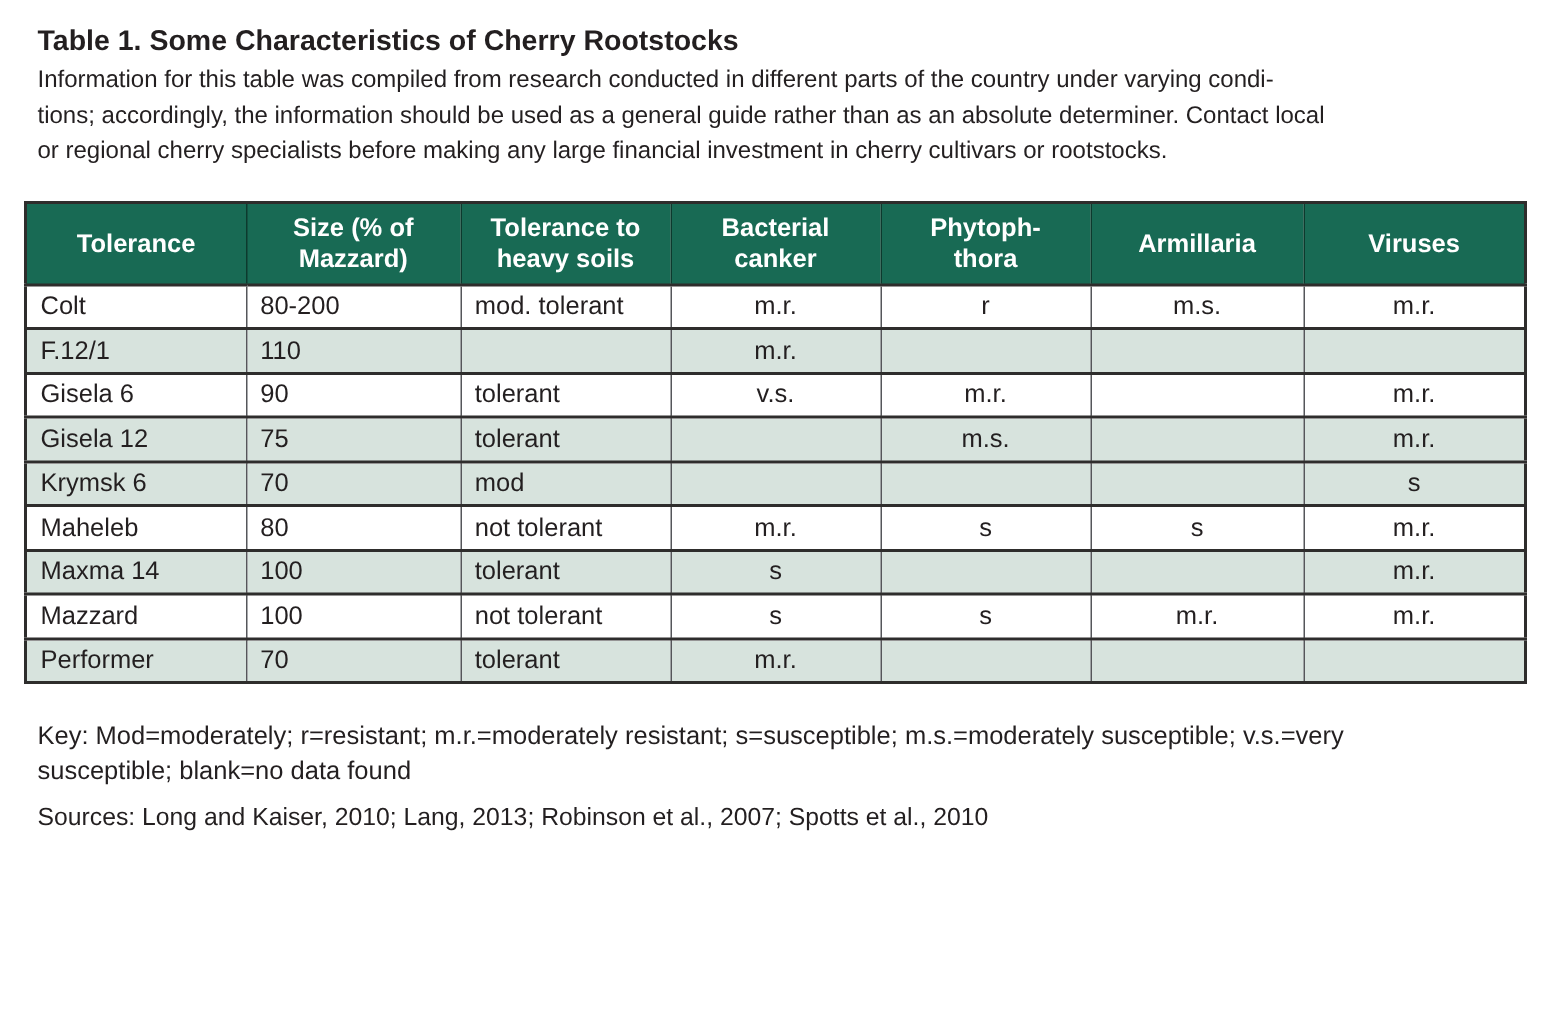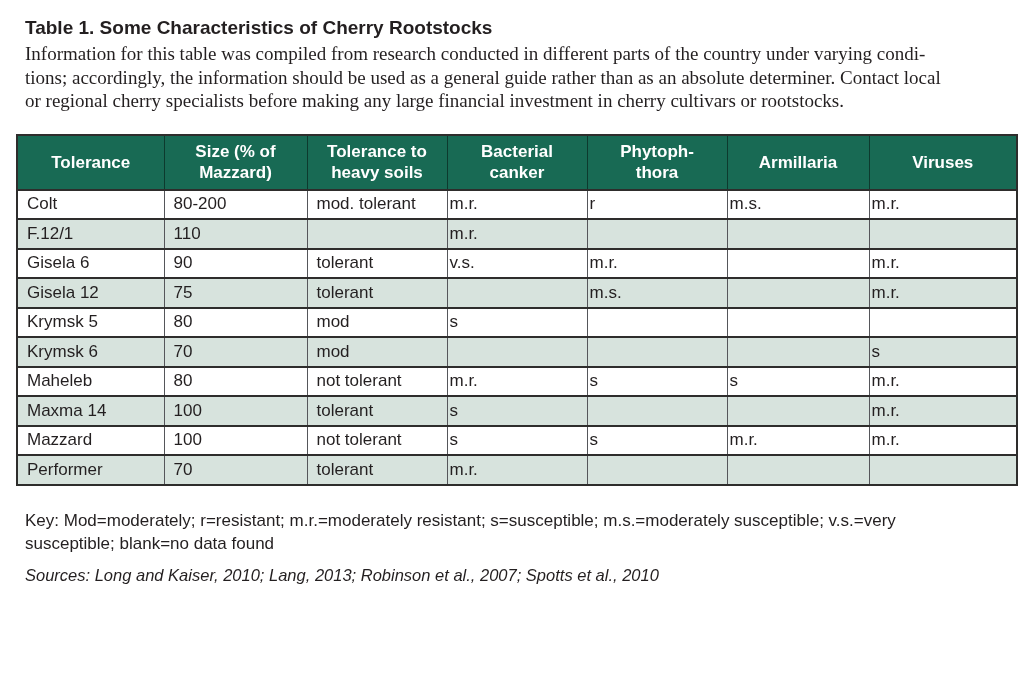--- a/index.html
+++ b/index.html
@@ -20,25 +20,24 @@
   }
   .page { padding: 14px 24px 0 25px; }
 
   .doc-title {
     font-size: 19px;
     font-weight: bold;
     line-height: 27px;
     margin: 0;
   }
   .doc-desc {
-    font-size: 19px;
+    font-size: 16px;
     line-height: 23.5px;
     white-space: pre-line;
     margin: 1px 0 12px 0;
-    font-family: Liberation Serif, serif;
   }
 
   table.rootstock-table {
     border-collapse: collapse;
     table-layout: fixed;
     width: 1000px;
     margin: 21px 0 0 -9px;
     border: 2px solid var(--border-dark);
   }
   table.rootstock-table thead th {
@@ -65,31 +64,30 @@
   table.rootstock-table tbody td {
     font-size: 17px;
     height: 29.5px;
     vertical-align: middle;
     border-left: 1.5px solid var(--border-light);
     padding: 1px 4px 1px 9px;
     white-space: nowrap;
     overflow: hidden;
   }
   table.rootstock-table tbody td:first-child { border-left: none; }
-  table.rootstock-table tbody td.center { text-align: left; padding: 1px 2px; }
+  table.rootstock-table tbody td.center { text-align: center; padding: 1px 2px; }
 
   .key-text {
     font-size: 17px;
     line-height: 23px;
     white-space: pre-line;
     margin: 23px 0 0 0;
   }
   .sources-text {
     font-size: 16.5px;
-    font-style: italic;
     line-height: 22px;
     margin: 9px 0 0 0;
   }
 </style>
 </head>
 <body>
 
 <div class="page">
 
   <p class="doc-title">Table 1. Some Characteristics of Cherry Rootstocks</p>
@@ -153,29 +151,20 @@
         </tr>
         <tr class="alt">
           <td>Gisela 12</td>
           <td>75</td>
           <td>tolerant</td>
           <td class="center"></td>
           <td class="center">m.s.</td>
           <td class="center"></td>
           <td class="center">m.r.</td>
         </tr>
-        <tr>
-          <td>Krymsk 5</td>
-          <td>80</td>
-          <td>mod</td>
-          <td class="center">s</td>
-          <td class="center"></td>
-          <td class="center"></td>
-          <td class="center"></td>
-        </tr>
         <tr class="alt">
           <td>Krymsk 6</td>
           <td>70</td>
           <td>mod</td>
           <td class="center"></td>
           <td class="center"></td>
           <td class="center"></td>
           <td class="center">s</td>
         </tr>
         <tr>

